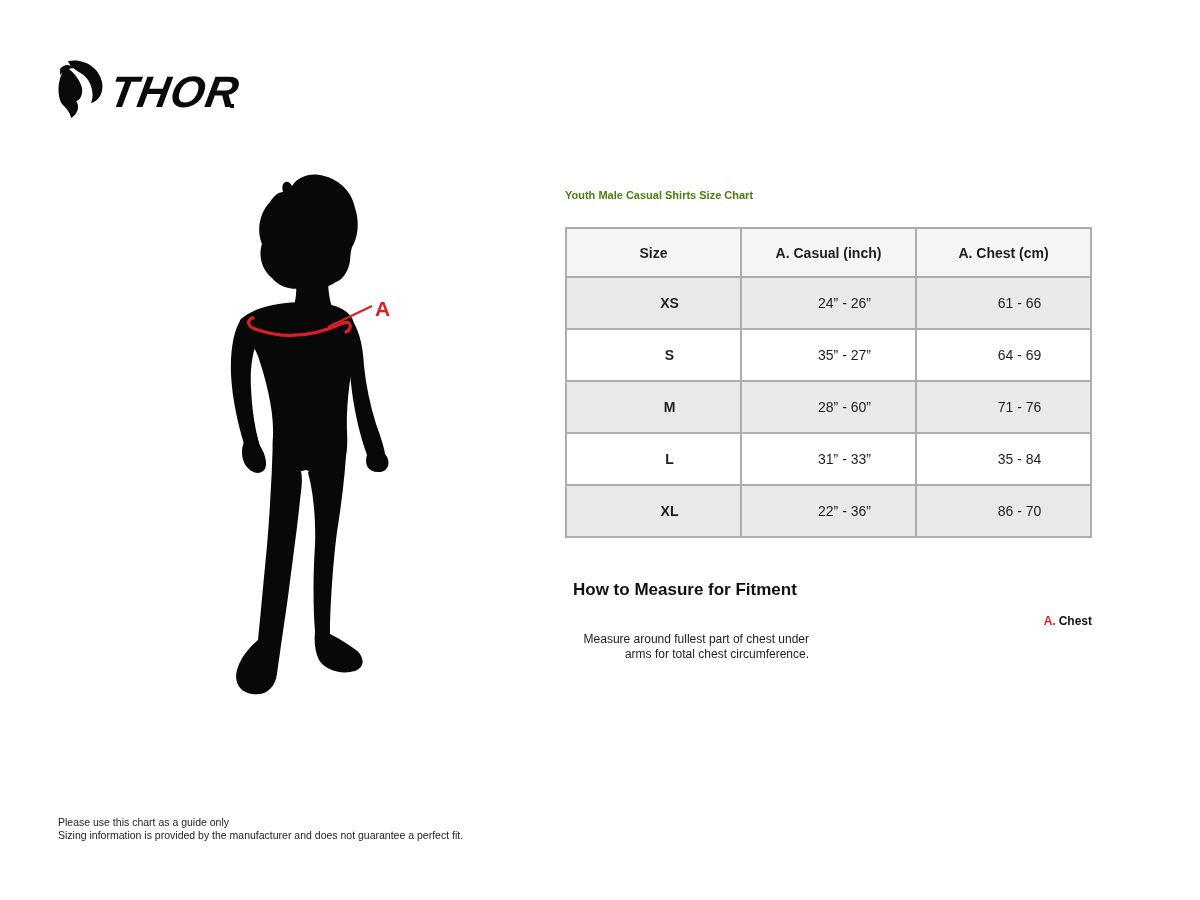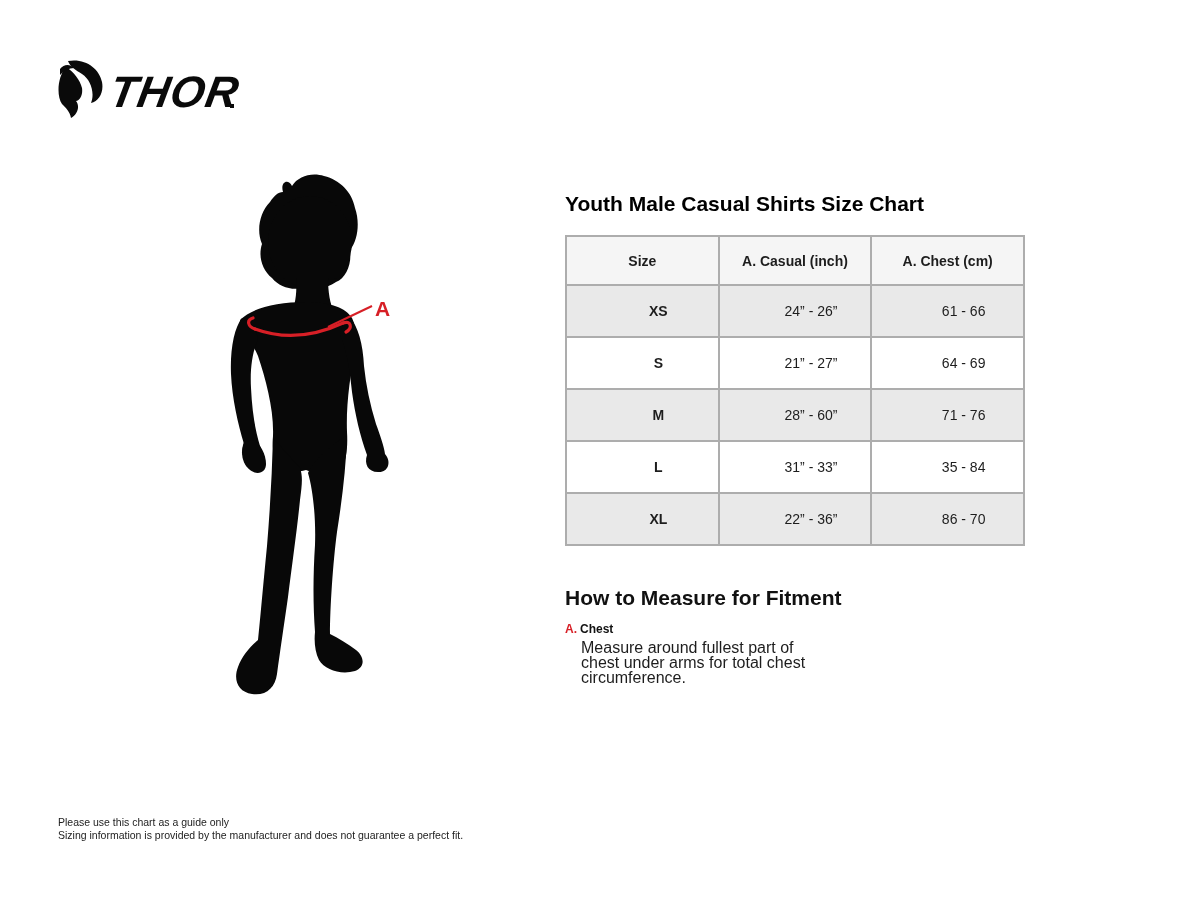--- a/index.html
+++ b/index.html
@@ -28,29 +28,29 @@
   .figure { position:absolute; left:200px; top:170px; width:260px; height:560px; }
   .marker-label {
     font-family:"Liberation Sans", sans-serif;
     font-weight:bold;
     font-size:21px;
   }
 
   
   .right-col { position:absolute; left:565px; top:186px; width:527px; }
   .chart-title {
-    margin:8px 0 22px 0;
-    font-size:21px;
+    margin:0 0 22px 0;
+    font-size:11px;
     line-height:19px;
     font-weight:bold;
-    color:#000000;
+    color:#4d7c0f;
   }
   table.size-table {
     border-collapse:collapse;
-    width:460px;
+    width:527px;
     table-layout:fixed;
     border-radius:17px;
   }
   .size-table th, .size-table td {
     border:2px solid #adadad;
     text-align:center;
     vertical-align:middle;
     font-size:14px;
     color:#1d1d1d;
     padding:0;
@@ -60,33 +60,33 @@
     background:#f5f5f5;
     font-weight:bold;
   }
   .size-table td { height:50px; background:#ffffff;padding-left:32px; }
   .size-table tbody tr:nth-child(odd) td { background:#e9e9e9; }
   .size-table td.size-cell { font-weight:bold; }
 
   
   .measure { margin-top:42px; }
   .measure h3 {
-    margin:0;
-    font-size:21px;
+    margin:8px;
+    font-size:17px;
     line-height:19px;
     font-weight:bold;
     color:#111;
   }
-  .measure-item { margin-top:15px; }
+  .measure-item { margin-top:15px;text-align:right; }
   .measure-label { font-size:12px; font-weight:bold; }
   .measure-label .marker { color:#d71f26; margin-right:3px; }
   .measure-label .mname { color:#111; }
   .mdesc {
-    margin:4px 0 0 16px;
-    font-size:16px;
+    margin:4px 0 0 4px;
+    font-size:12px;
     line-height:15px;
     width:240px;
     color:#1d1d1d;
   }
 
   
   .footer {
     position:absolute;
     left:58px; top:816px;
     font-size:10.5px;
@@ -178,21 +178,21 @@
     </thead>
     <tbody id="size-rows">
     <tr>
       <td class="size-cell">XS</td>
       <td>24” - 26”</td>
       <td>61 - 66</td>
     </tr>
 
     <tr>
       <td class="size-cell">S</td>
-      <td>21” - 27”</td>
+      <td>35” - 27”</td>
       <td>64 - 69</td>
     </tr>
 
     <tr>
       <td class="size-cell">M</td>
       <td>28” - 60”</td>
       <td>71 - 76</td>
     </tr>
 
     <tr>

